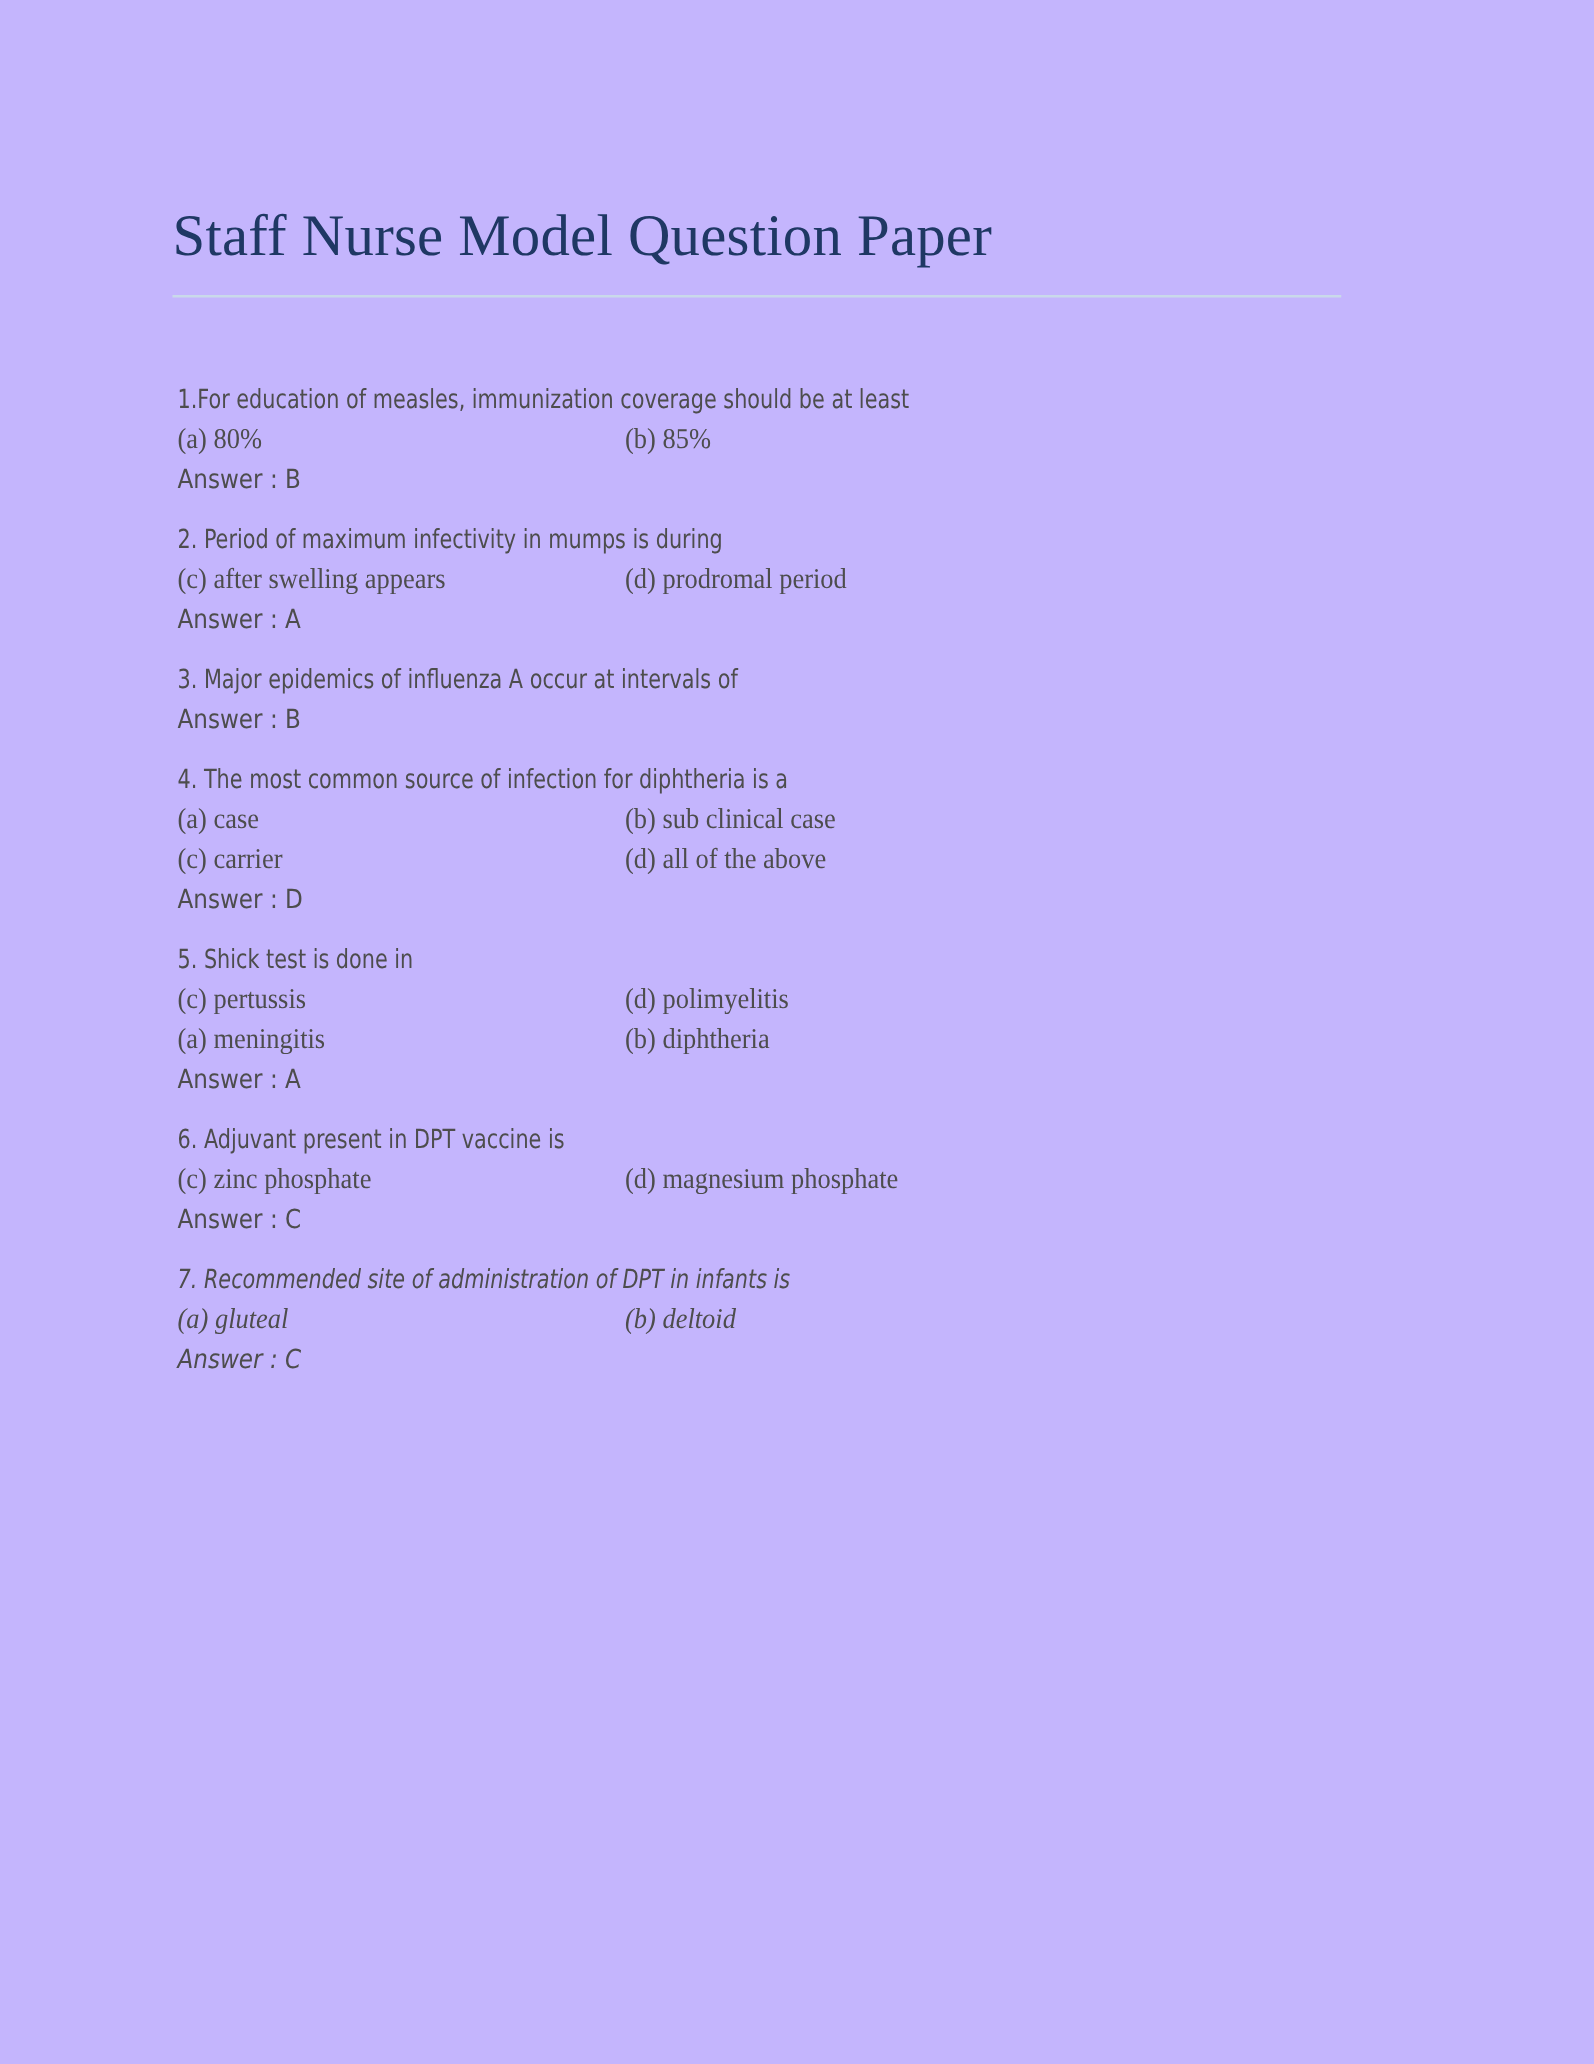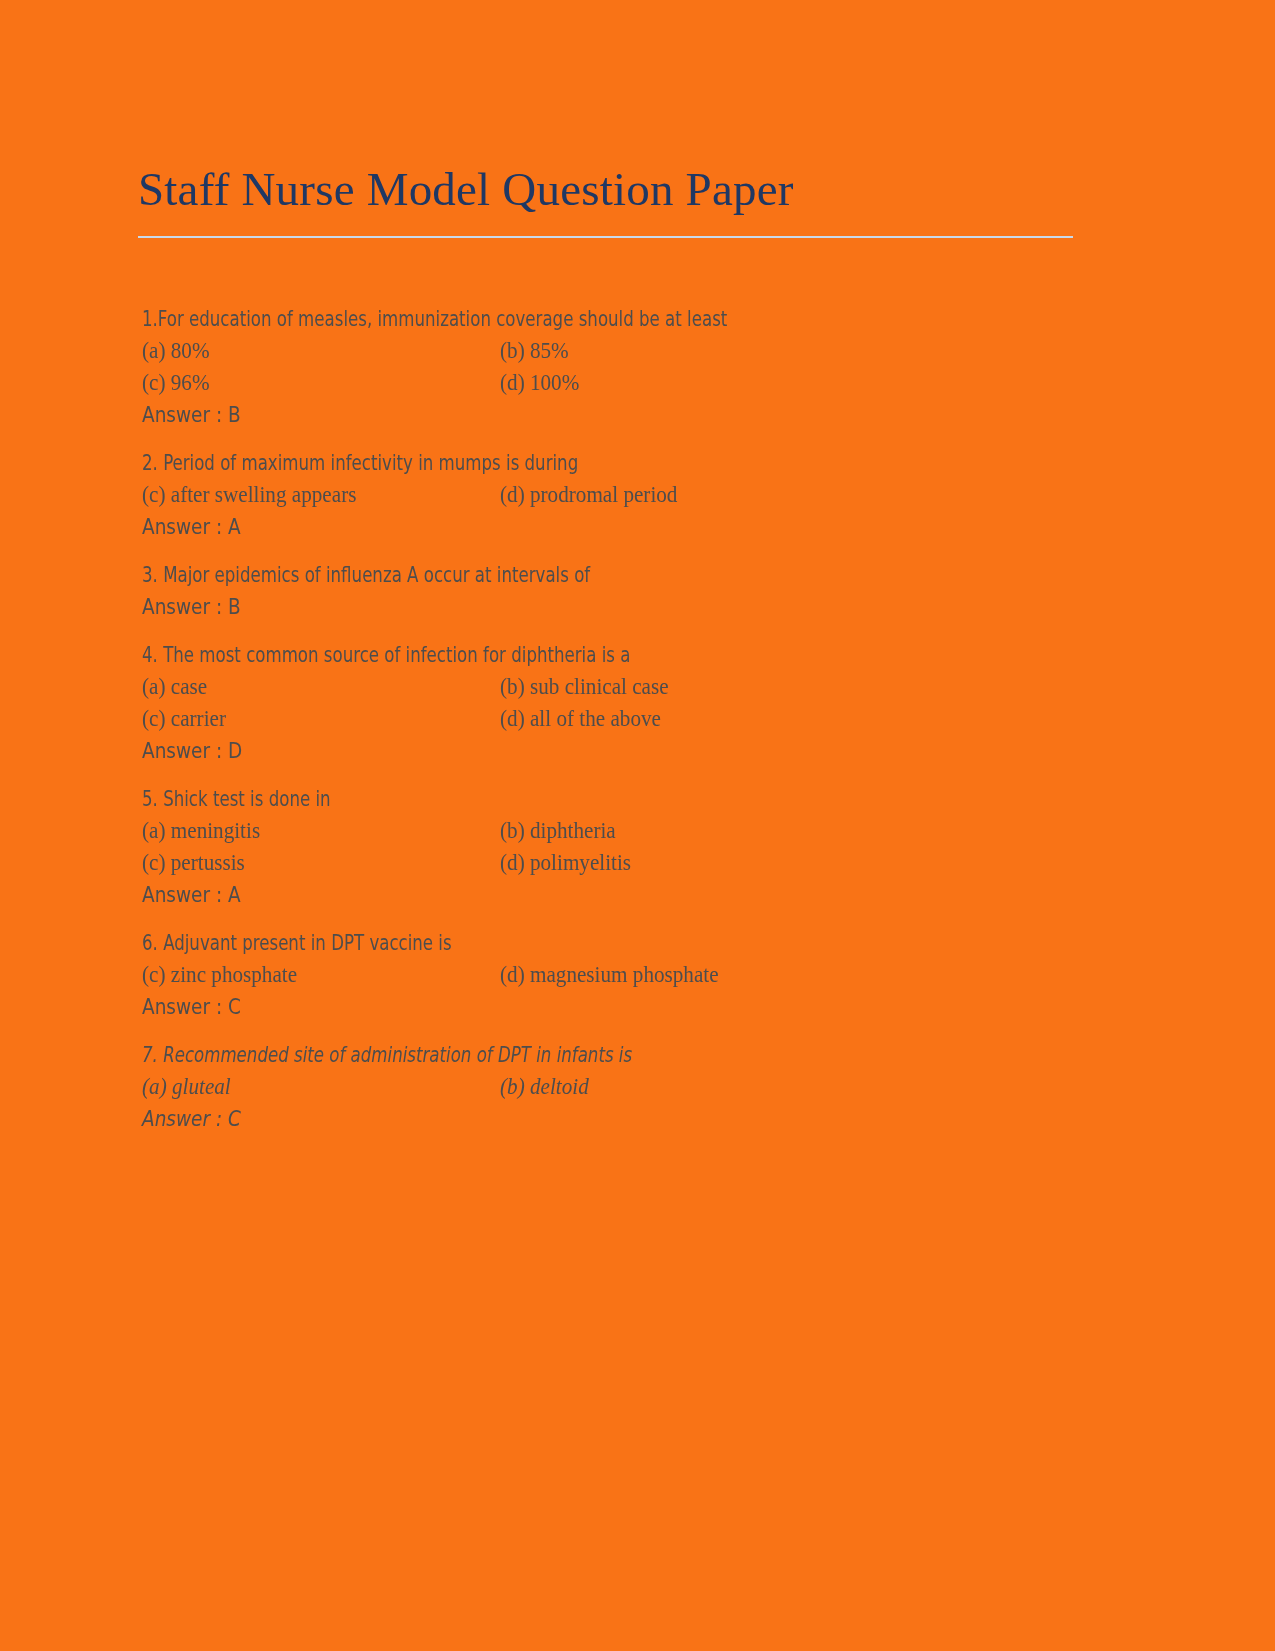--- a/index.html
+++ b/index.html
@@ -14,21 +14,21 @@
     position: relative;
     font-family: "Liberation Serif", "DejaVu Serif", serif;
     overflow: hidden;
   }
 
   #page {
     position: absolute;
     left: 0; top: 0;
     width: 1275px;
     height: 1651px;
-    background: #f97316;
+    background: #c4b5fd;
   }
 
   
   #title-block {
     position: absolute;
     left: 138px;
     top: 160px;
     width: 935px;
   }
   #doc-title {
@@ -117,24 +117,20 @@
   </div>
 
   <div id="questions">
 
     <div class="question-block">
       <div class="q-stem">1.For education of measles, immunization coverage should be at least</div>
       <div class="opt-row">
         <span class="opt-left">(a)  80%</span>
         <span class="opt-right">(b) 85%</span>
       </div>
-      <div class="opt-row">
-        <span class="opt-left">(c) 96%</span>
-        <span class="opt-right">(d) 100%</span>
-      </div>
       <div class="q-answer">Answer :  B</div>
     </div>
 
     <div class="question-block">
       <div class="q-stem">2.  Period of maximum infectivity in mumps is during</div>
       <div class="opt-row">
         <span class="opt-left">(c) after swelling appears</span>
         <span class="opt-right">(d) prodromal period</span>
       </div>
       <div class="q-answer">Answer : A</div>
@@ -154,26 +150,26 @@
       <div class="opt-row">
         <span class="opt-left">(c) carrier</span>
         <span class="opt-right">(d) all of the above</span>
       </div>
       <div class="q-answer">Answer : D</div>
     </div>
 
     <div class="question-block">
       <div class="q-stem">5.  Shick test is done in</div>
       <div class="opt-row">
+        <span class="opt-left">(c) pertussis</span>
+        <span class="opt-right">(d) polimyelitis</span>
+      </div>
+      <div class="opt-row">
         <span class="opt-left">(a) meningitis</span>
         <span class="opt-right">(b) diphtheria</span>
-      </div>
-      <div class="opt-row">
-        <span class="opt-left">(c) pertussis</span>
-        <span class="opt-right">(d) polimyelitis</span>
       </div>
       <div class="q-answer">Answer : A</div>
     </div>
 
     <div class="question-block">
       <div class="q-stem">6. Adjuvant present in DPT vaccine is</div>
       <div class="opt-row">
         <span class="opt-left">(c) zinc phosphate</span>
         <span class="opt-right">(d) magnesium phosphate</span>
       </div>

